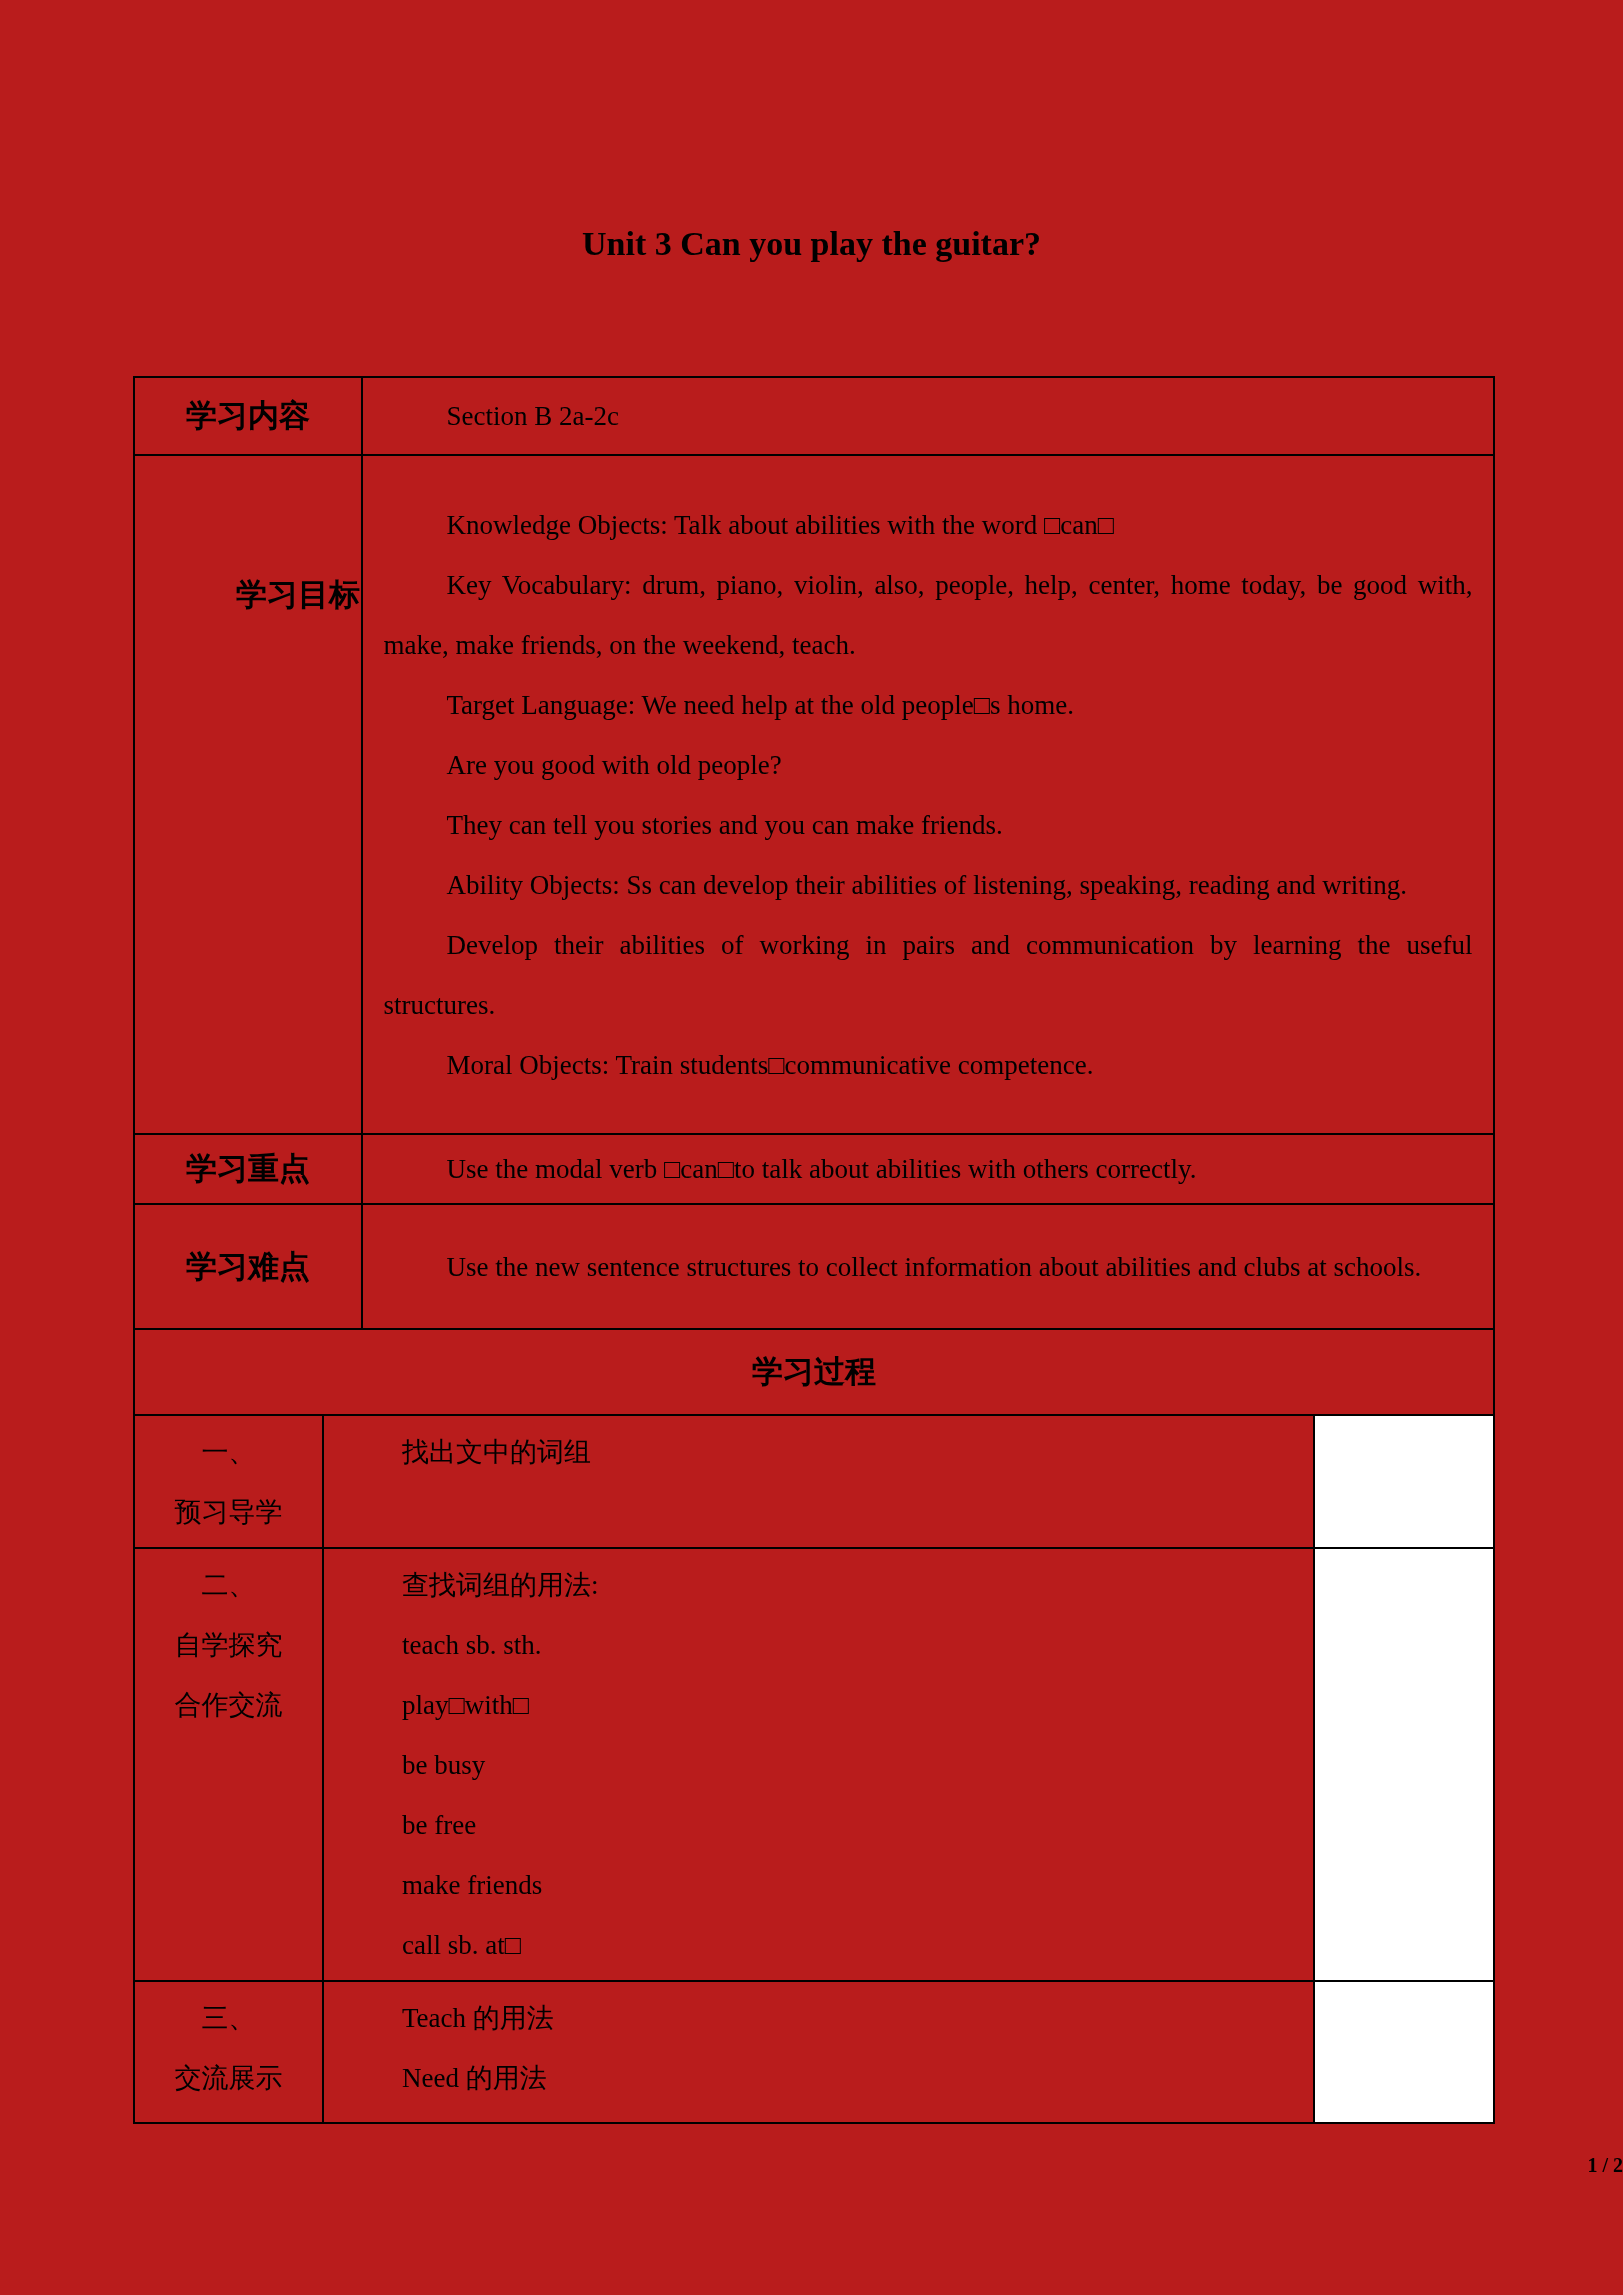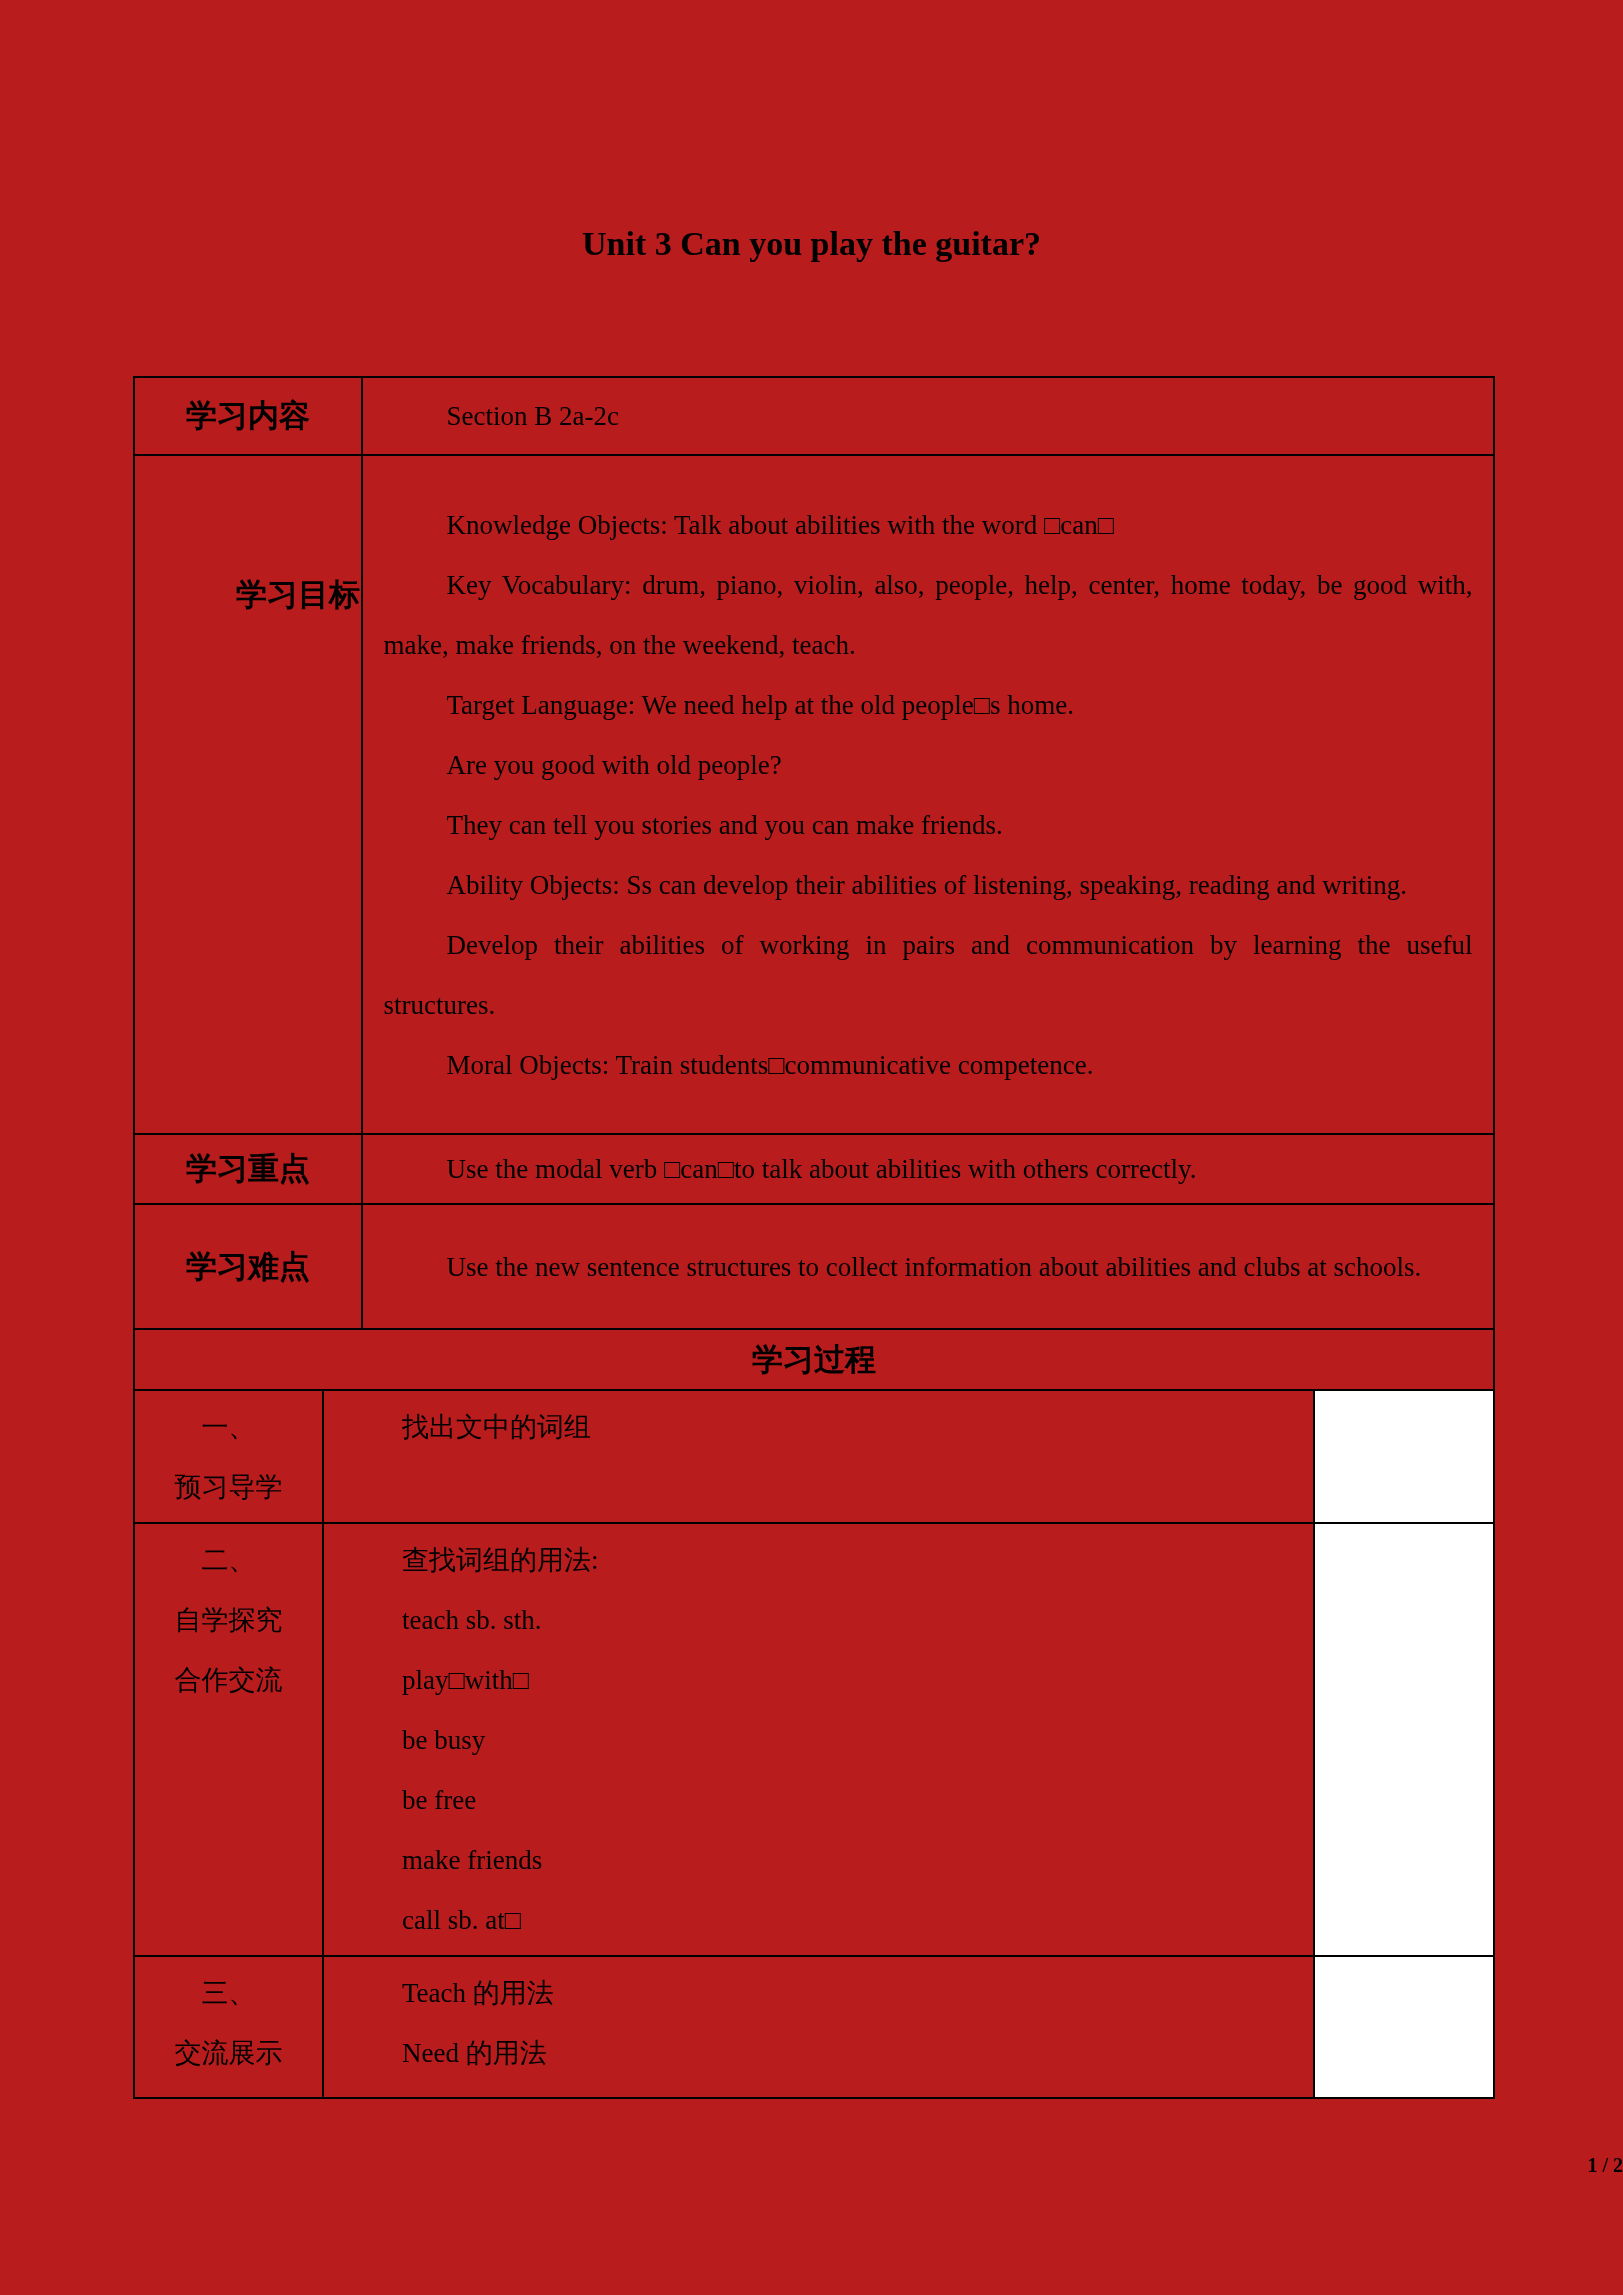--- a/index.html
+++ b/index.html
@@ -36,21 +36,21 @@
   td {
     border: 2px solid #000000;
     box-sizing: border-box;
     overflow: hidden;
   }
   
   tr.r1 { height: 78px; }
   tr.r2 { height: 679px; }
   tr.r3 { height: 57px; }
   tr.r4 { height: 125px; }
-  tr.r5 { height: 61px; font-family: Liberation Serif, serif; }
+  tr.r5 { height: 86px; font-family: Liberation Serif, serif; }
   .label {
     text-align: center;
     vertical-align: middle;
     font-size: 31px;
     font-weight: bold;
     line-height: 1.4;
     font-family: "Liberation Serif", serif;
   }
   .goals-label {
     vertical-align: top;

